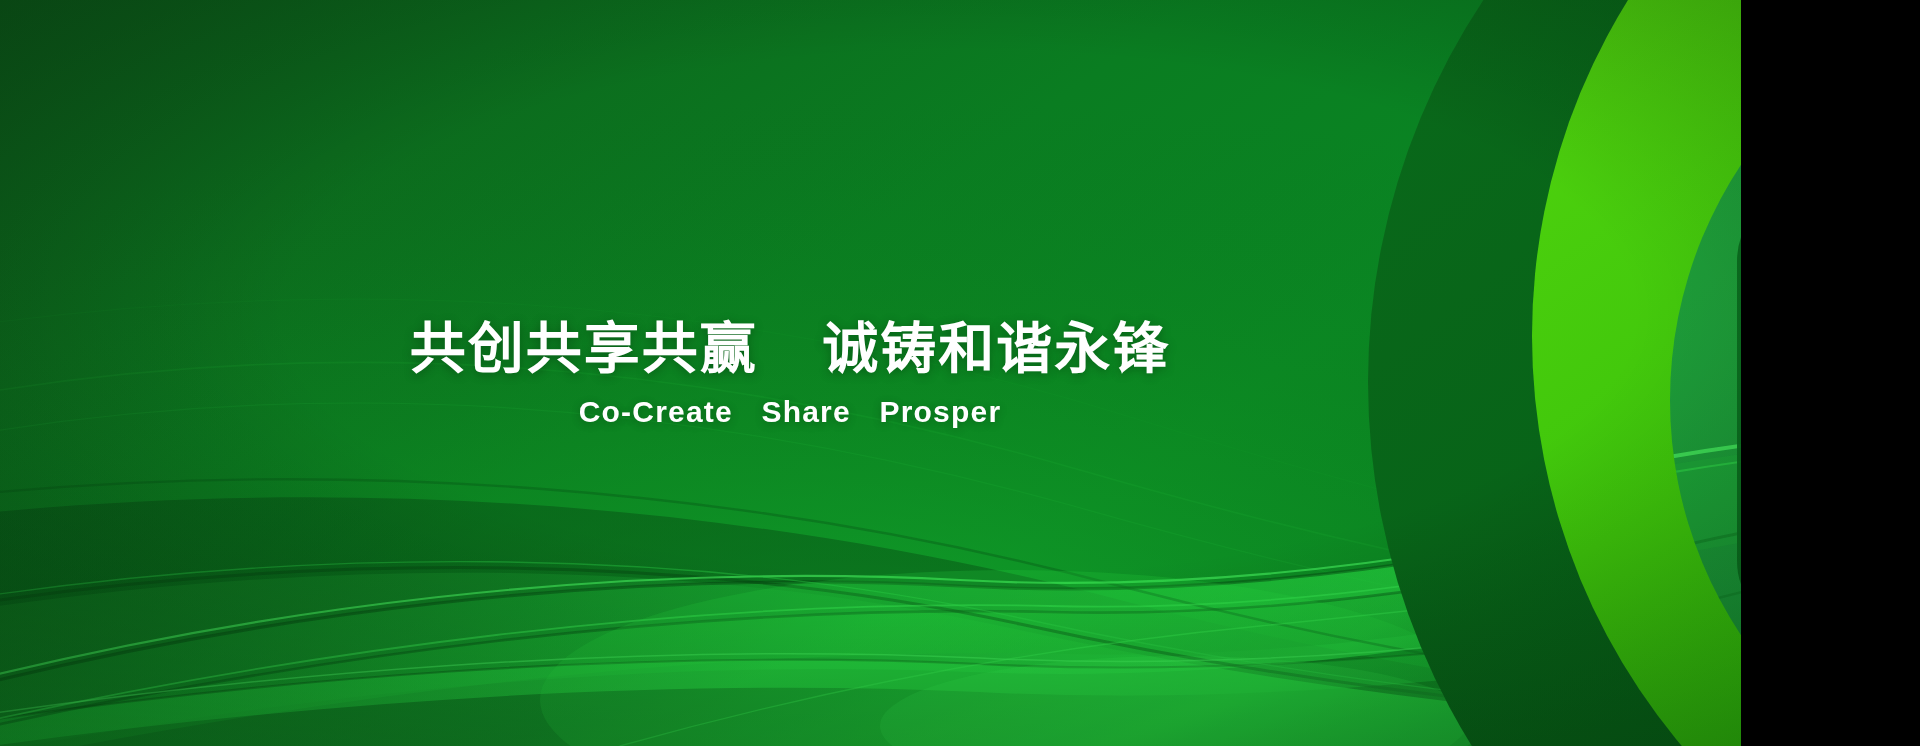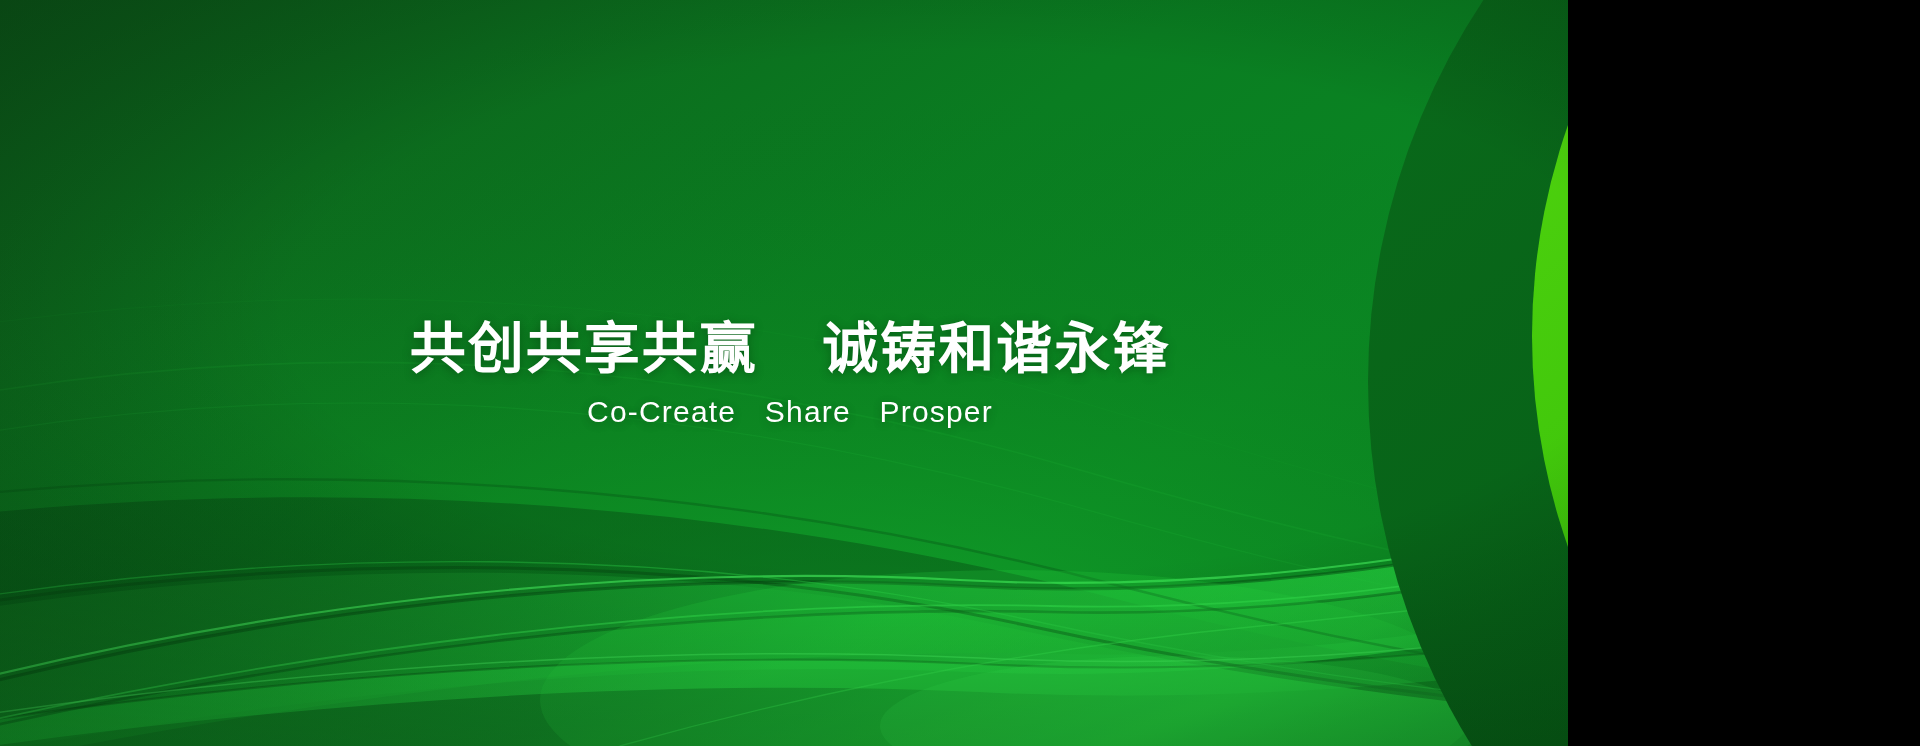--- a/index.html
+++ b/index.html
@@ -3,21 +3,21 @@
 <meta charset="utf-8">
 <title>Banner</title>
 <style>
   html, body {
     margin: 0;
     padding: 0;
     background: #000;
   }
   #stage {
     position: relative;
-    width: 1568px;
+    width: 1741px;
     height: 746px;
     overflow: hidden;
     font-family: "Liberation Sans", "DejaVu Sans", sans-serif;
     background: #1d4ed8;
   }
   #bg-svg {
     position: absolute;
     inset: 0;
     width: 1920px;
     height: 746px;
@@ -38,21 +38,21 @@
     color: #ffffff;
     letter-spacing: 2px;
     line-height: 1.12;
     margin: 0;
     white-space: pre;
     text-shadow: 0 2px 10px rgba(0,40,8,0.38);
     font-family: "DejaVu Sans", "Liberation Sans", sans-serif;
   }
   #subline {
     font-size: 30px;
-    font-weight: 400;
+    font-weight: 700;
     color: #ffffff;
     letter-spacing: 1.2px;
     margin: 14px 0 0 0;
     white-space: pre;
     text-shadow: 0 2px 8px rgba(0,40,8,0.32);
     font-family: "Liberation Sans", "DejaVu Sans", sans-serif;
   }
 </style>
 </head>
 <body>

